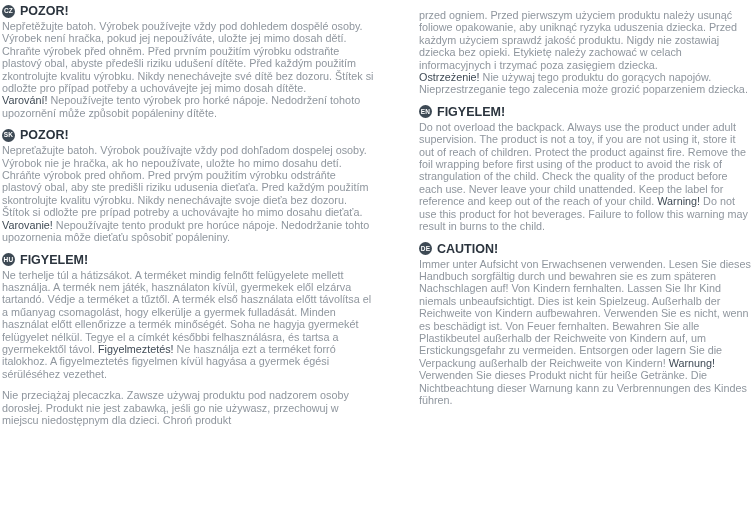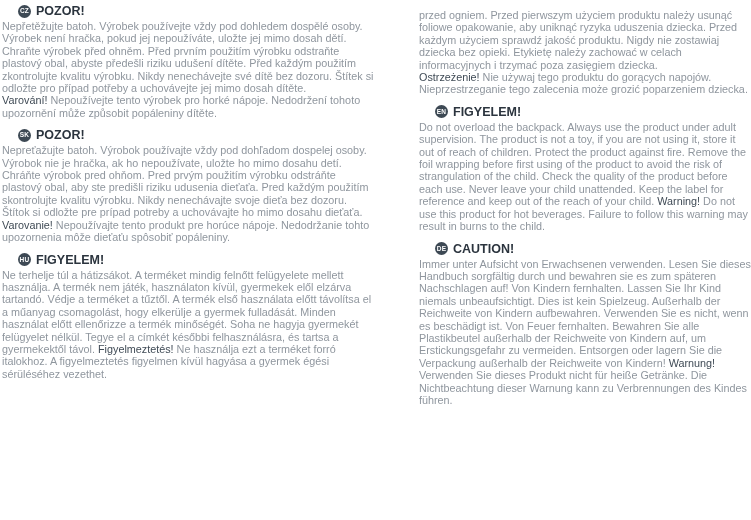--- a/index.html
+++ b/index.html
@@ -17,21 +17,21 @@
   }
   .col-left  { left: 2px;  top: 4px;  width: 372px; }
   .col-right { left: 419px; top: 9px; width: 333px; }
 
   .section { margin: 0 0 9px 0; }
 
   .section-heading {
     display: flex;
     align-items: center;
     gap: 5px;
-    margin: 0 0 2px 16px;
+    margin: 0 0 2px 0;
     font-size: 12.5px;
     font-weight: bold;
     color: #2b343e;
     line-height: 14px;
   }
   .lang-badge {
     display: inline-flex;
     align-items: center;
     justify-content: center;
     width: 13px;
@@ -78,20 +78,21 @@
 
   <div class="section">
     <h2 class="section-heading">
       <span class="lang-badge">HU</span>
       <span>FIGYELEM!</span>
     </h2>
     <p class="section-body"><span>Ne terhelje túl a hátizsákot. A terméket mindig felnőtt felügyelete mellett használja. A termék nem játék, használaton kívül, gyermekek elől elzárva tartandó. Védje a terméket a tűztől. A termék első használata előtt távolítsa el a műanyag csomagolást, hogy elkerülje a gyermek fulladását. Minden használat előtt ellenőrizze a termék minőségét. Soha ne hagyja gyermekét felügyelet nélkül. Tegye el a címkét későbbi felhasználásra, és tartsa a gyermekektől távol. </span><b class="inline-warning">Figyelmeztetés!</b><span> Ne használja ezt a terméket forró italokhoz. A figyelmeztetés figyelmen kívül hagyása a gyermek égési sérüléséhez vezethet.</span></p>
   </div>
 
   <div class="section">
+    <p class="section-body"><span>Nie przeciążaj plecaczka. Zawsze używaj produktu pod nadzorem osoby dorosłej. Produkt nie jest zabawką, jeśli go nie używasz, przechowuj w miejscu niedostępnym dla dzieci. Chroń produkt</span></p>
   </div>
 
 </div>
 
 <div class="column col-right">
 
   <div class="section">
     <p class="section-body"><span>przed ogniem. Przed pierwszym użyciem produktu należy usunąć foliowe opakowanie, aby uniknąć ryzyka uduszenia dziecka. Przed każdym użyciem sprawdź jakość produktu. Nigdy nie zostawiaj dziecka bez opieki. Etykietę należy zachować w celach informacyjnych i trzymać poza zasięgiem dziecka.</span><br><b class="inline-warning">Ostrzeżenie!</b><span> Nie używaj tego produktu do gorących napojów. Nieprzestrzeganie tego zalecenia może grozić poparzeniem dziecka.</span></p>
   </div>
 

